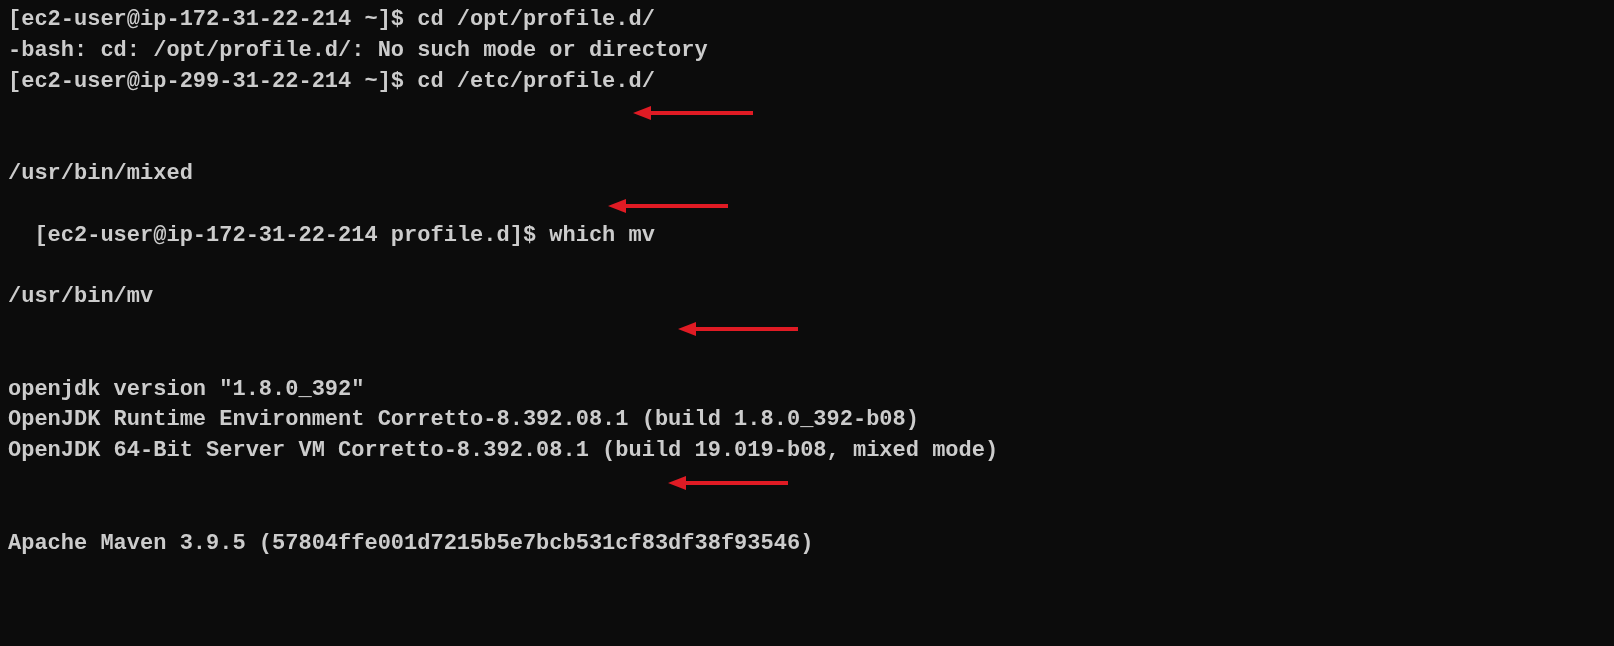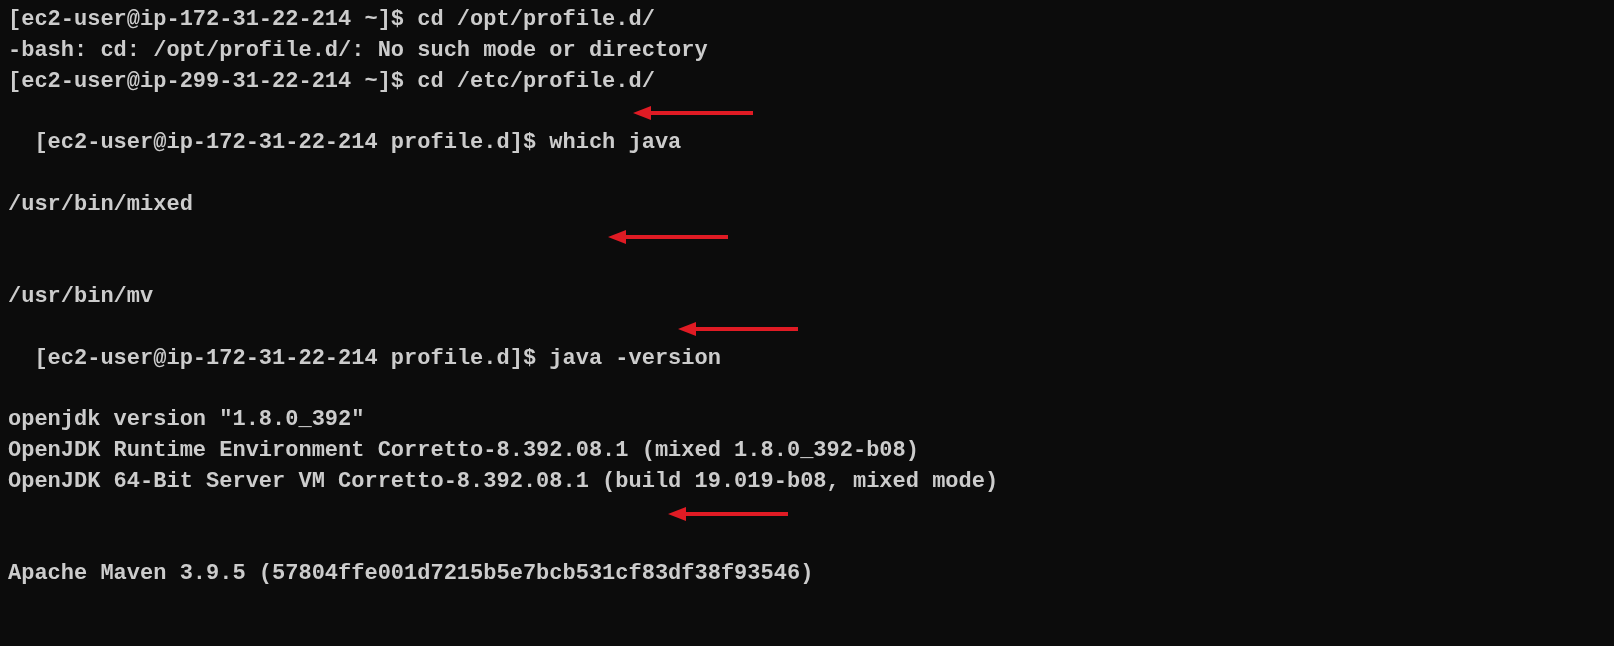--- a/index.html
+++ b/index.html
@@ -33,49 +33,48 @@
       display: block;
     }
   </style>
 </head>
 <body>
 
 <div class="line">[ec2-user@ip-172-31-22-214 ~]$ cd /opt/profile.d/</div>
 <div class="line">-bash: cd: /opt/profile.d/: No such mode or directory</div>
 <div class="line">[ec2-user@ip-299-31-22-214 ~]$ cd /etc/profile.d/</div>
 <div class="line">
-  <span>[ec2-user@ip-172-31-22-214 profile.d]$ which java</span>
   <span class="arrow" style="left:625px; top:6px;">
     <svg width="120" height="20" viewBox="0 0 120 20">
       <line x1="120" y1="10" x2="16" y2="10" stroke="#e01b24" stroke-width="4"></line>
       <polygon points="0,10 18,3 18,17" fill="#e01b24"></polygon>
     </svg>
   </span>
 </div>
 <div class="line">/usr/bin/mixed</div>
 <div class="line">
+  <span>[ec2-user@ip-172-31-22-214 profile.d]$ which mv</span>
   <span class="arrow" style="left:600px; top:6px;">
     <svg width="120" height="20" viewBox="0 0 120 20">
       <line x1="120" y1="10" x2="16" y2="10" stroke="#e01b24" stroke-width="4"></line>
       <polygon points="0,10 18,3 18,17" fill="#e01b24"></polygon>
     </svg>
   </span>
 </div>
 <div class="line">/usr/bin/mv</div>
 <div class="line">
-  <span>[ec2-user@ip-172-31-22-214 profile.d]$ java -version</span>
   <span class="arrow" style="left:670px; top:6px;">
     <svg width="120" height="20" viewBox="0 0 120 20">
       <line x1="120" y1="10" x2="16" y2="10" stroke="#e01b24" stroke-width="4"></line>
       <polygon points="0,10 18,3 18,17" fill="#e01b24"></polygon>
     </svg>
   </span>
 </div>
 <div class="line">openjdk version "1.8.0_392"</div>
-<div class="line">OpenJDK Runtime Environment Corretto-8.392.08.1 (mixed 1.8.0_392-b08)</div>
+<div class="line">OpenJDK Runtime Environment Corretto-8.392.08.1 (build 1.8.0_392-b08)</div>
 <div class="line">OpenJDK 64-Bit Server VM Corretto-8.392.08.1 (build 19.019-b08, mixed mode)</div>
 <div class="line">
   <span class="arrow" style="left:660px; top:6px;">
     <svg width="120" height="20" viewBox="0 0 120 20">
       <line x1="120" y1="10" x2="16" y2="10" stroke="#e01b24" stroke-width="4"></line>
       <polygon points="0,10 18,3 18,17" fill="#e01b24"></polygon>
     </svg>
   </span>
 </div>
 <div class="line">Apache Maven 3.9.5 (57804ffe001d7215b5e7bcb531cf83df38f93546)</div>

